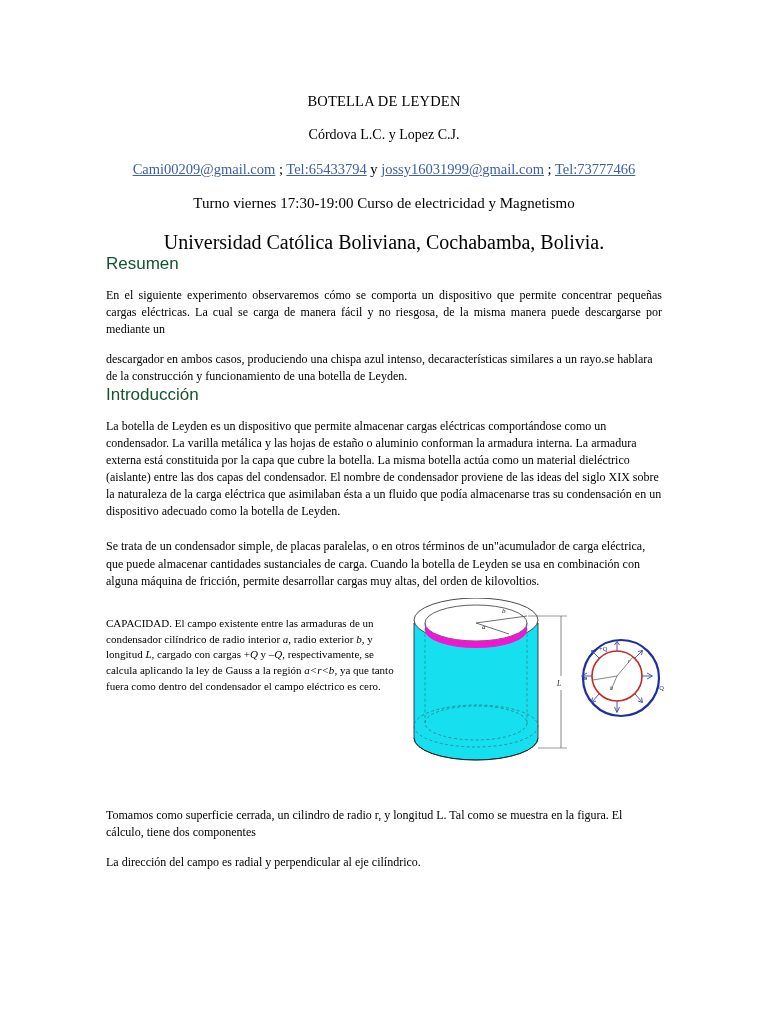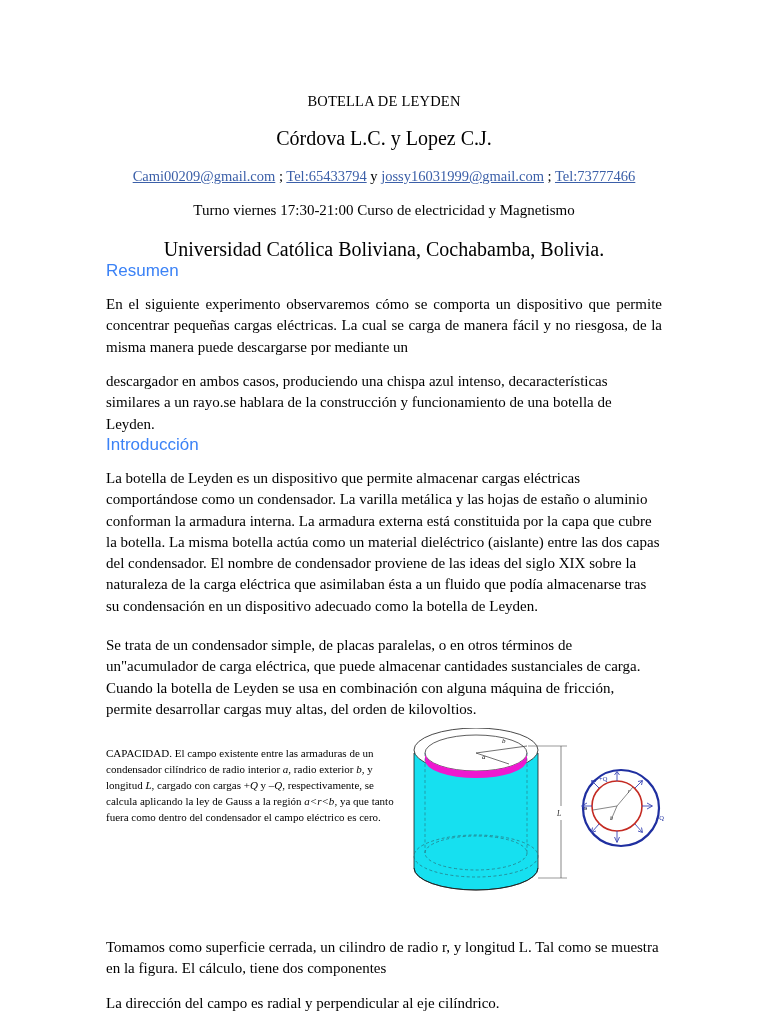--- a/index.html
+++ b/index.html
@@ -32,21 +32,21 @@
   
   .doc-title {
     text-align: center;
     font-size: 14.5px;
     margin-top: 92px;
     line-height: 1.25;
     letter-spacing: 0.2px;
   }
   .authors {
     text-align: center;
-    font-size: 20px;
+    font-size: 14px;
     margin-top: 17px;
   }
   .contact-line {
     text-align: center;
     font-size: 14.5px;
     margin-top: 18px;
     white-space: nowrap;
   }
   .contact-line a,
   .link {
@@ -67,29 +67,29 @@
     text-align: center;
     font-size: 20px;
     margin-top: 19px;
   }
 
   
   h2.section {
     font-family: "Liberation Sans", "DejaVu Sans", sans-serif;
     font-weight: normal;
     font-size: 17px;
-    color: #3b82f6;
+    color: #14532d;
     margin: 0;
     padding: 0;
   }
   .h-resumen { margin-top: 26px; }
   .h-intro   { margin-top: 27px; }
 
   p.body {
-    font-size: 15px;
+    font-size: 12px;
     line-height: 1.42;
     margin: 13px 0 0 0;
   }
   p.justify { text-align: justify; }
 
   .p-abstract-2 { margin-top: 0; }
 
   
   .figure-block {
     position: relative;
@@ -124,21 +124,21 @@
 
 <div class="page">
   <div class="content">
 
     <div class="doc-title">BOTELLA DE LEYDEN</div>
 
     <div class="authors">Córdova L.C. y Lopez C.J.</div>
 
     <div class="contact-line"><a class="link" href="#">Cami00209@gmail.com</a><span class="sep"> ; </span><a class="link" href="#">Tel:65433794</a><span class="sep"> y </span><a class="link" href="#">jossy16031999@gmail.com</a><span class="sep"> ; </span><a class="link" href="#">Tel:73777466</a></div>
 
-    <div class="course-line">Turno viernes 17:30-21:00 Curso de electricidad y Magnetismo</div>
+    <div class="course-line">Turno viernes 17:30-19:00 Curso de electricidad y Magnetismo</div>
     <div class="univ-line">Universidad Católica Boliviana, Cochabamba, Bolivia.</div>
 
     <h2 class="section h-resumen">Resumen</h2>
     <p class="body justify">En el siguiente experimento observaremos cómo se comporta un dispositivo que permite concentrar pequeñas cargas eléctricas. La cual se carga de manera fácil y no riesgosa, de la misma manera puede descargarse por mediante un</p>
     <p class="body p-abstract-2">descargador en ambos casos, produciendo una chispa azul intenso, decaracterísticas similares a un rayo.se hablara de la construcción y funcionamiento de una botella de Leyden.</p>
 
     <h2 class="section h-intro">Introducción</h2>
     <p class="body">La botella de Leyden es un dispositivo que permite almacenar cargas eléctricas comportándose como un condensador. La varilla metálica y las hojas de estaño o aluminio conforman la armadura interna. La armadura externa está constituida por la capa que cubre la botella. La misma botella actúa como un material dieléctrico (aislante) entre las dos capas del condensador. El nombre de condensador proviene de las ideas del siglo XIX sobre la naturaleza de la carga eléctrica que asimilaban ésta a un fluido que podía almacenarse tras su condensación en un dispositivo adecuado como la botella de Leyden.</p>
     <p class="body" style="margin-top:18px">Se trata de un condensador simple, de placas paralelas, o en otros términos de un"acumulador de carga eléctrica, que puede almacenar cantidades sustanciales de carga. Cuando la botella de Leyden se usa en combinación con alguna máquina de fricción, permite desarrollar cargas muy altas, del orden de kilovoltios.</p>
 

